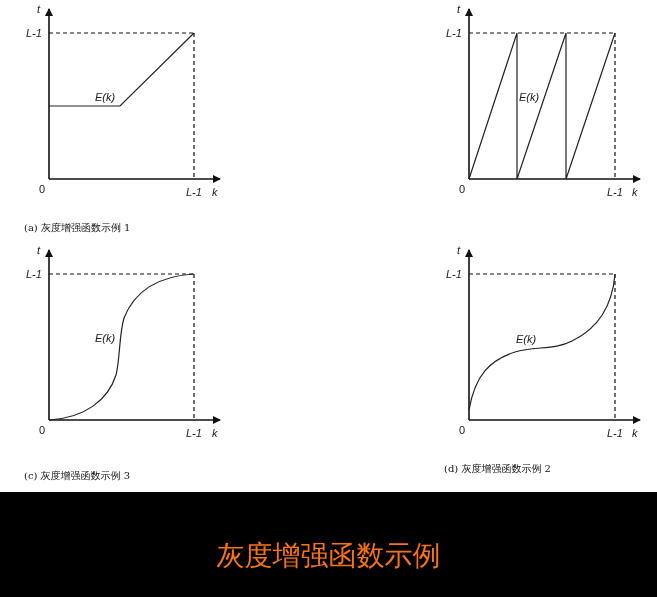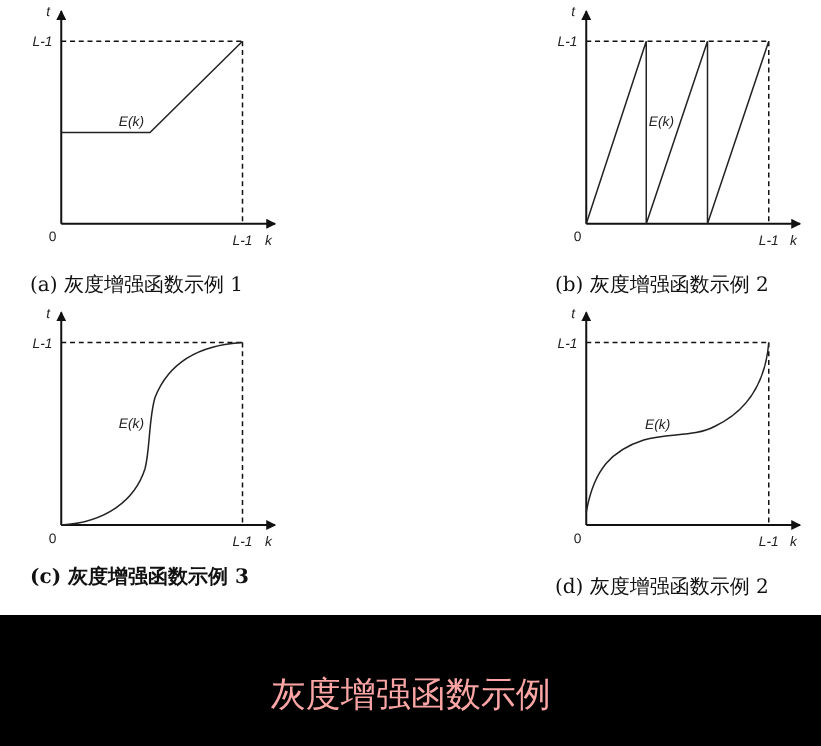--- a/index.html
+++ b/index.html
@@ -5,21 +5,21 @@
     html, body { margin: 0; padding: 0; }
     body {
       width: 657px; height: 597px; position: relative; overflow: hidden;
       background: #ffffff;
       font-family: "DejaVu Sans", "Liberation Sans", sans-serif;
     }
     #figure { position: absolute; left: 0; top: 0; width: 657px; height: 492px; background: #ffffff; }
     #figure svg { position: absolute; left: 0; top: 0; }
     .caption {
       position: absolute; font-family: "DejaVu Serif", "Liberation Serif", serif;
-      font-size: 16px; color: #111; white-space: nowrap; line-height: 20px;
+      font-size: 10px; color: #111; white-space: nowrap; line-height: 20px;
     }
     #banner {
       position: absolute; left: 0; top: 492px; width: 657px; height: 105px;
       background: #000000;
     }
     #banner-title {
       position: absolute; left: 0; width: 657px; top: 46px; text-align: center;
       font-family: "DejaVu Sans", "Liberation Sans", sans-serif;
       font-size: 28px; line-height: 36px; letter-spacing: 0px;
     }
@@ -89,20 +89,19 @@
       <text class="axis-text-it" x="457" y="254">t</text>
       <text class="axis-text-it" x="446" y="278">L-1</text>
       <text class="axis-text" x="459" y="434">0</text>
       <text class="axis-text-it" x="607" y="437">L-1</text>
       <text class="axis-text-it" x="632" y="437">k</text>
       <text class="ek-label" x="516" y="343">E(k)</text>
     </g>
   </svg>
 
   <div class="caption" style="left:24px; top:218px;">(a)  灰度增强函数示例 1</div>
-  <div class="caption" style="left:444px; top:218px;">(b)  灰度增强函数示例 2</div>
-  <div class="caption" style="left:24px; top:451px;font-weight:bold;">(c)  灰度增强函数示例 3</div>
+  <div class="caption" style="left:24px; top:466px;">(c)  灰度增强函数示例 3</div>
   <div class="caption" style="left:444px; top:459px;">(d)  灰度增强函数示例 2</div>
 </div>
 
 <div id="banner" style="background: rgb(0, 0, 0);">
-  <div id="banner-title" style="color: #fca5a5;">灰度增强函数示例</div>
+  <div id="banner-title" style="color: #f97316;">灰度增强函数示例</div>
 </div>
 
 </body></html>

